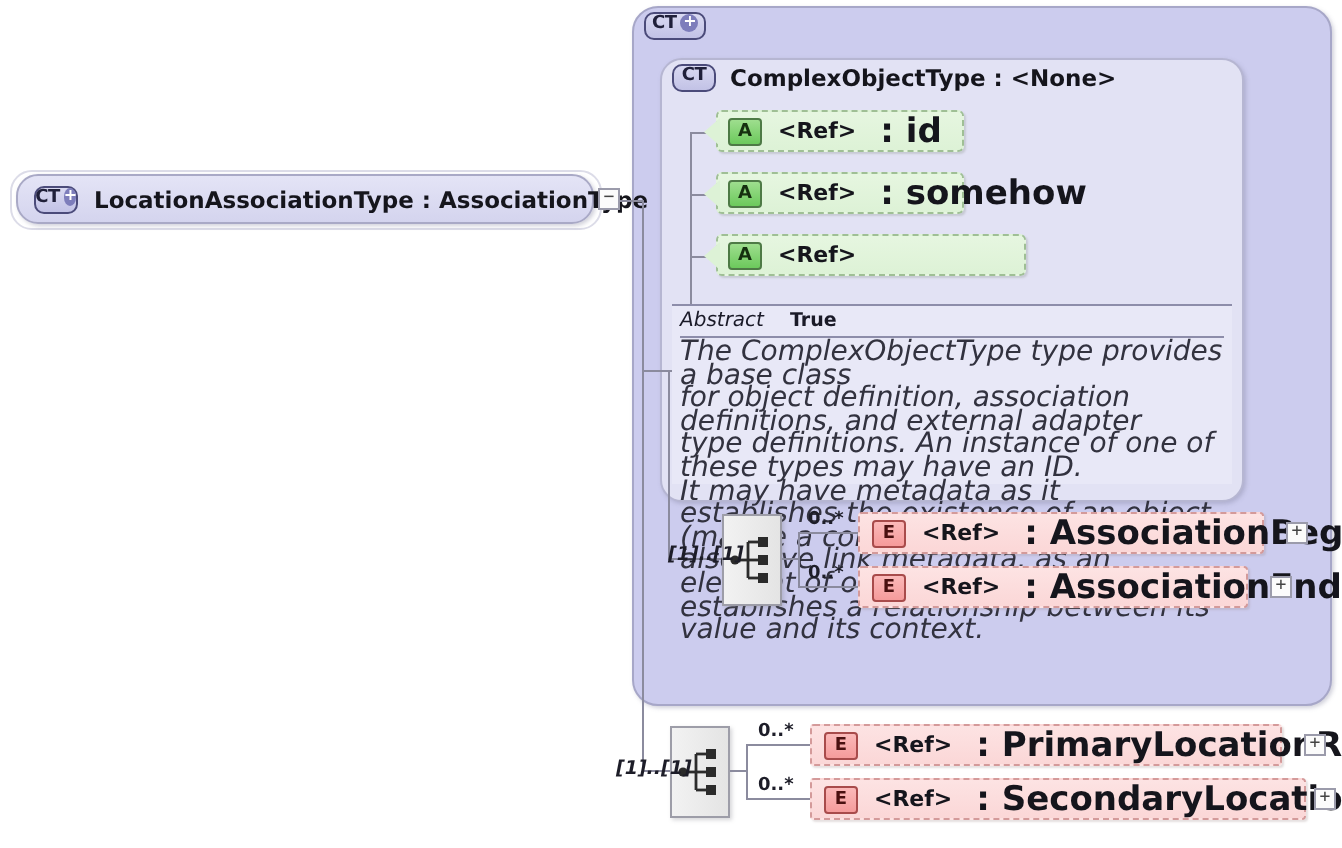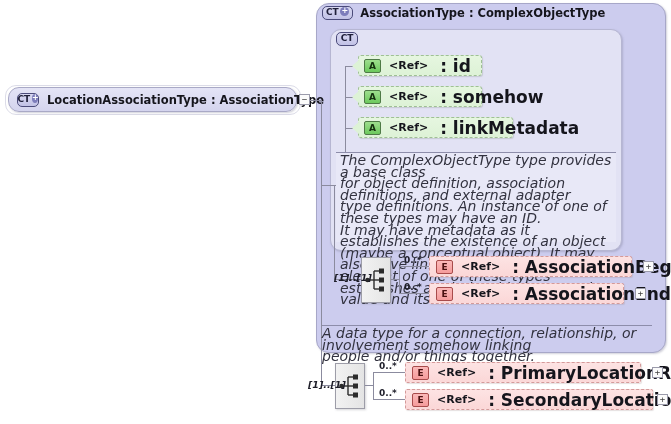--- a/index.html
+++ b/index.html
@@ -259,25 +259,25 @@
 <body>
 
 <div class="canvas">
 
   <div class="panel" style="left:316px;top:3px;width:350px;height:350px;"></div>
 
   <div class="panel inner" style="left:330px;top:29px;width:292px;height:222px;"></div>
 
   <div class="panel-title" style="left:322px;top:6px;">
     <span class="badge-ct">CT<span class="plus">+</span></span>
-    <span>AssociationType : ComplexObjectType</span>
   </div>
 
   <div class="panel-title" style="left:336px;top:32px;">
     <span class="badge-ct">CT</span>
+    <span>ComplexObjectType : &lt;None&gt;</span>
   </div>
 
   <div class="root-shadow" style="left:5px;top:85px;width:296px;height:30px;"></div>
   <div class="root-node" style="left:8px;top:87px;width:289px;height:25px;">
     <span class="badge-ct">CT<span class="plus">+</span></span>
     <span class="label">LocationAssociationType : AssociationType</span>
   </div>
   <div class="expander" style="left:299px;top:94px;">−</div>
 
   <div class="line-h" style="left:310px;top:100px;width:12px;"></div>
@@ -309,24 +309,27 @@
     <span class="badge-a">A</span>
     <span class="row-ref">&lt;Ref&gt;</span>
     <span class="row-name">: somehow</span>
   </div>
 
   <div class="attr-row" style="left:358px;top:117px;width:155px;">
     <span class="nub-b"></span>
     <span class="nub"></span>
     <span class="badge-a">A</span>
     <span class="row-ref">&lt;Ref&gt;</span>
-    <span class="row-name">: linkMetadata</span>
   </div>
 
   <div class="doc-block" style="left:336px;top:152px;width:280px;height:90px;">
+    <div class="doc-abstract">
+      <span class="k">Abstract</span>
+      <span class="v">True</span>
+    </div>
     <div class="doc-text">The ComplexObjectType type provides a base class
 for object definition, association definitions, and external adapter
 type definitions. An instance of one of these types may have an ID.
 It may have metadata as it establishes the existence of an object
 (maybe a conceptual object). It may also have link metadata, as an
 element of one of these types establishes a relationship between its
 value and its context.</div>
   </div>
 
   <div class="seq-node" style="left:361px;top:257px;width:30px;height:46px;">
@@ -359,24 +362,20 @@
   </div>
   <div class="expander" style="left:643px;top:261px;">+</div>
 
   <div class="elem-row" style="left:429px;top:283px;width:195px;">
     <span class="badge-e">E</span>
     <span class="row-ref">&lt;Ref&gt;</span>
     <span class="row-name">: AssociationEndDate</span>
   </div>
   <div class="expander" style="left:635px;top:288px;">+</div>
 
-  <div class="annot-block" style="left:322px;top:325px;width:330px;height:26px;">
-    <div class="doc-text">A data type for a connection, relationship, or involvement somehow linking
-people and/or things together.</div>
-  </div>
 
   <div class="seq-node" style="left:335px;top:363px;width:30px;height:46px;">
     <svg width="22" height="26" viewBox="0 0 22 26">
       <circle cx="2.5" cy="13" r="2.3" fill="#2b2b2b"></circle>
       <line x1="4.5" y1="13" x2="9" y2="13" stroke="#2b2b2b" stroke-width="1.4"></line>
       <line x1="9" y1="4" x2="9" y2="22" stroke="#2b2b2b" stroke-width="1.4"></line>
       <line x1="9" y1="4" x2="14" y2="4" stroke="#2b2b2b" stroke-width="1.4"></line>
       <line x1="9" y1="13" x2="14" y2="13" stroke="#2b2b2b" stroke-width="1.4"></line>
       <line x1="9" y1="22" x2="14" y2="22" stroke="#2b2b2b" stroke-width="1.4"></line>
       <rect x="14" y="1.5" width="5" height="5" fill="#2b2b2b"></rect>

